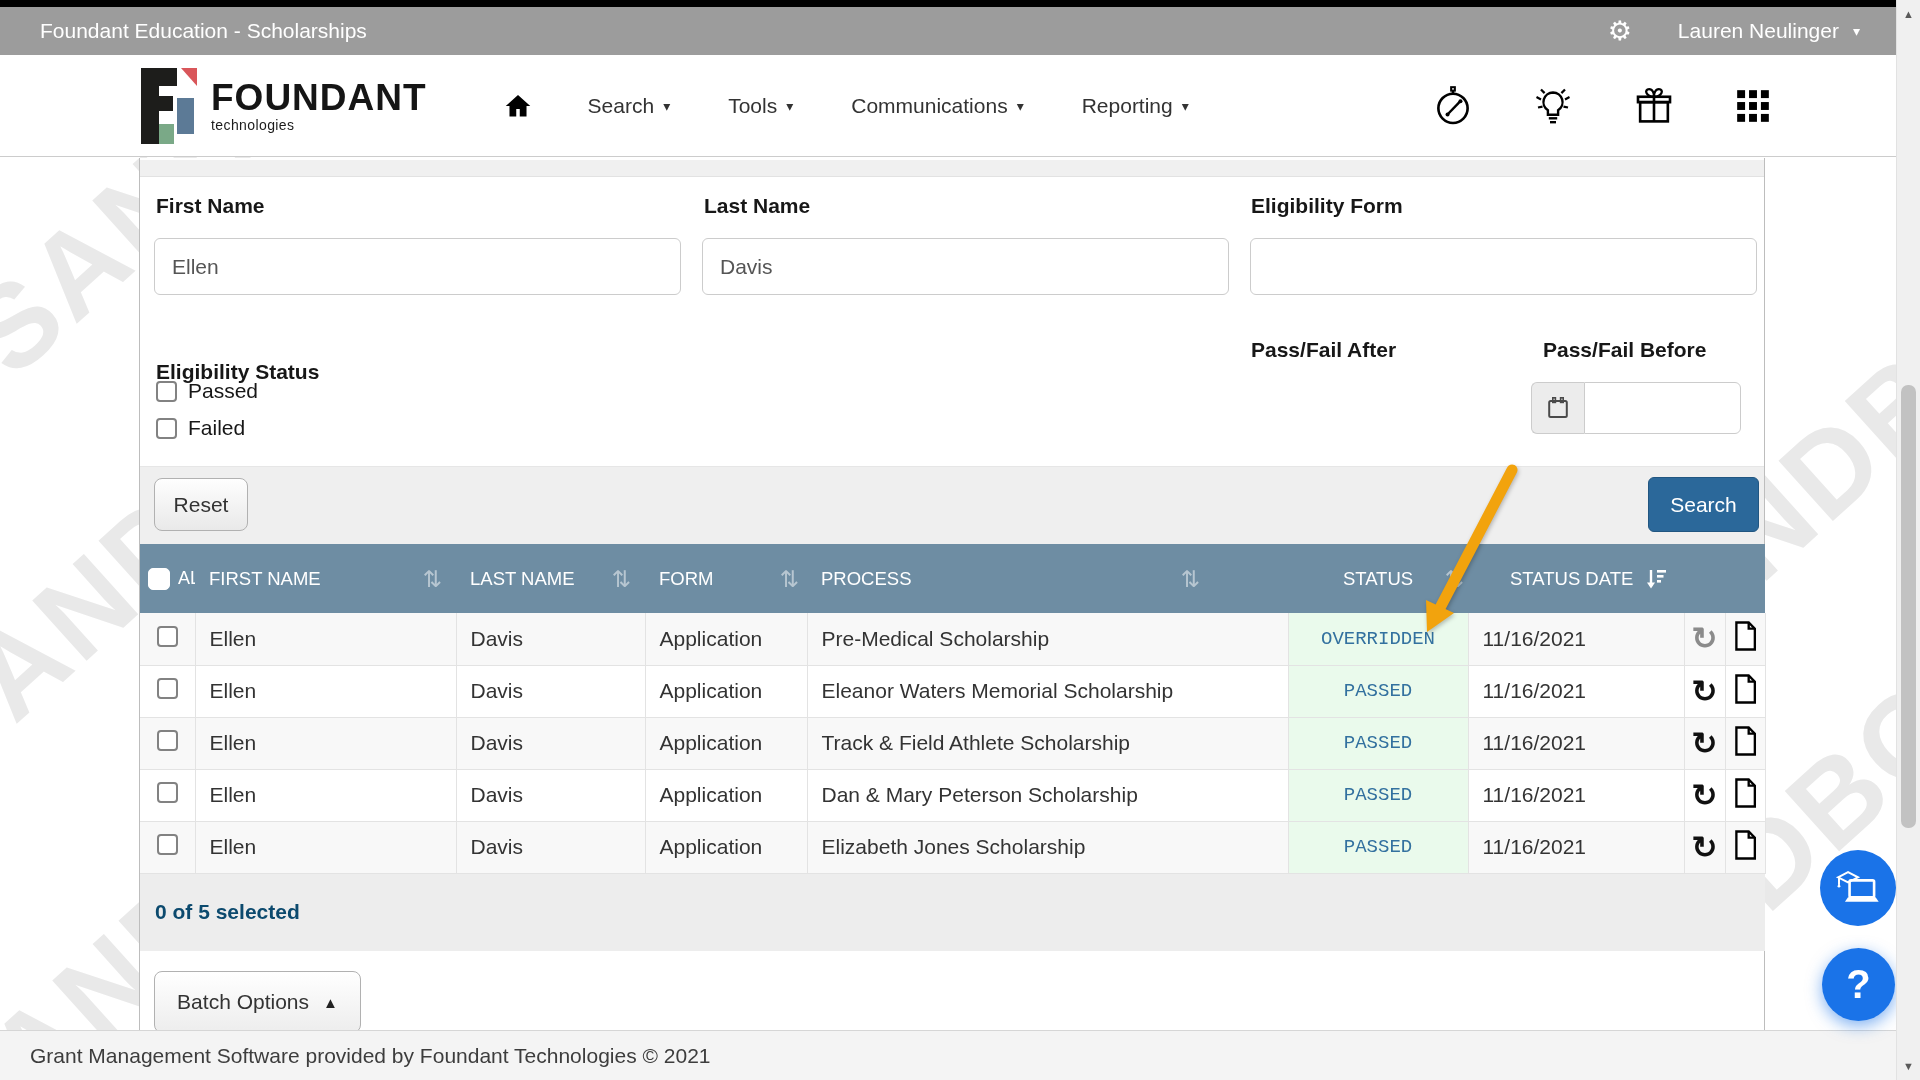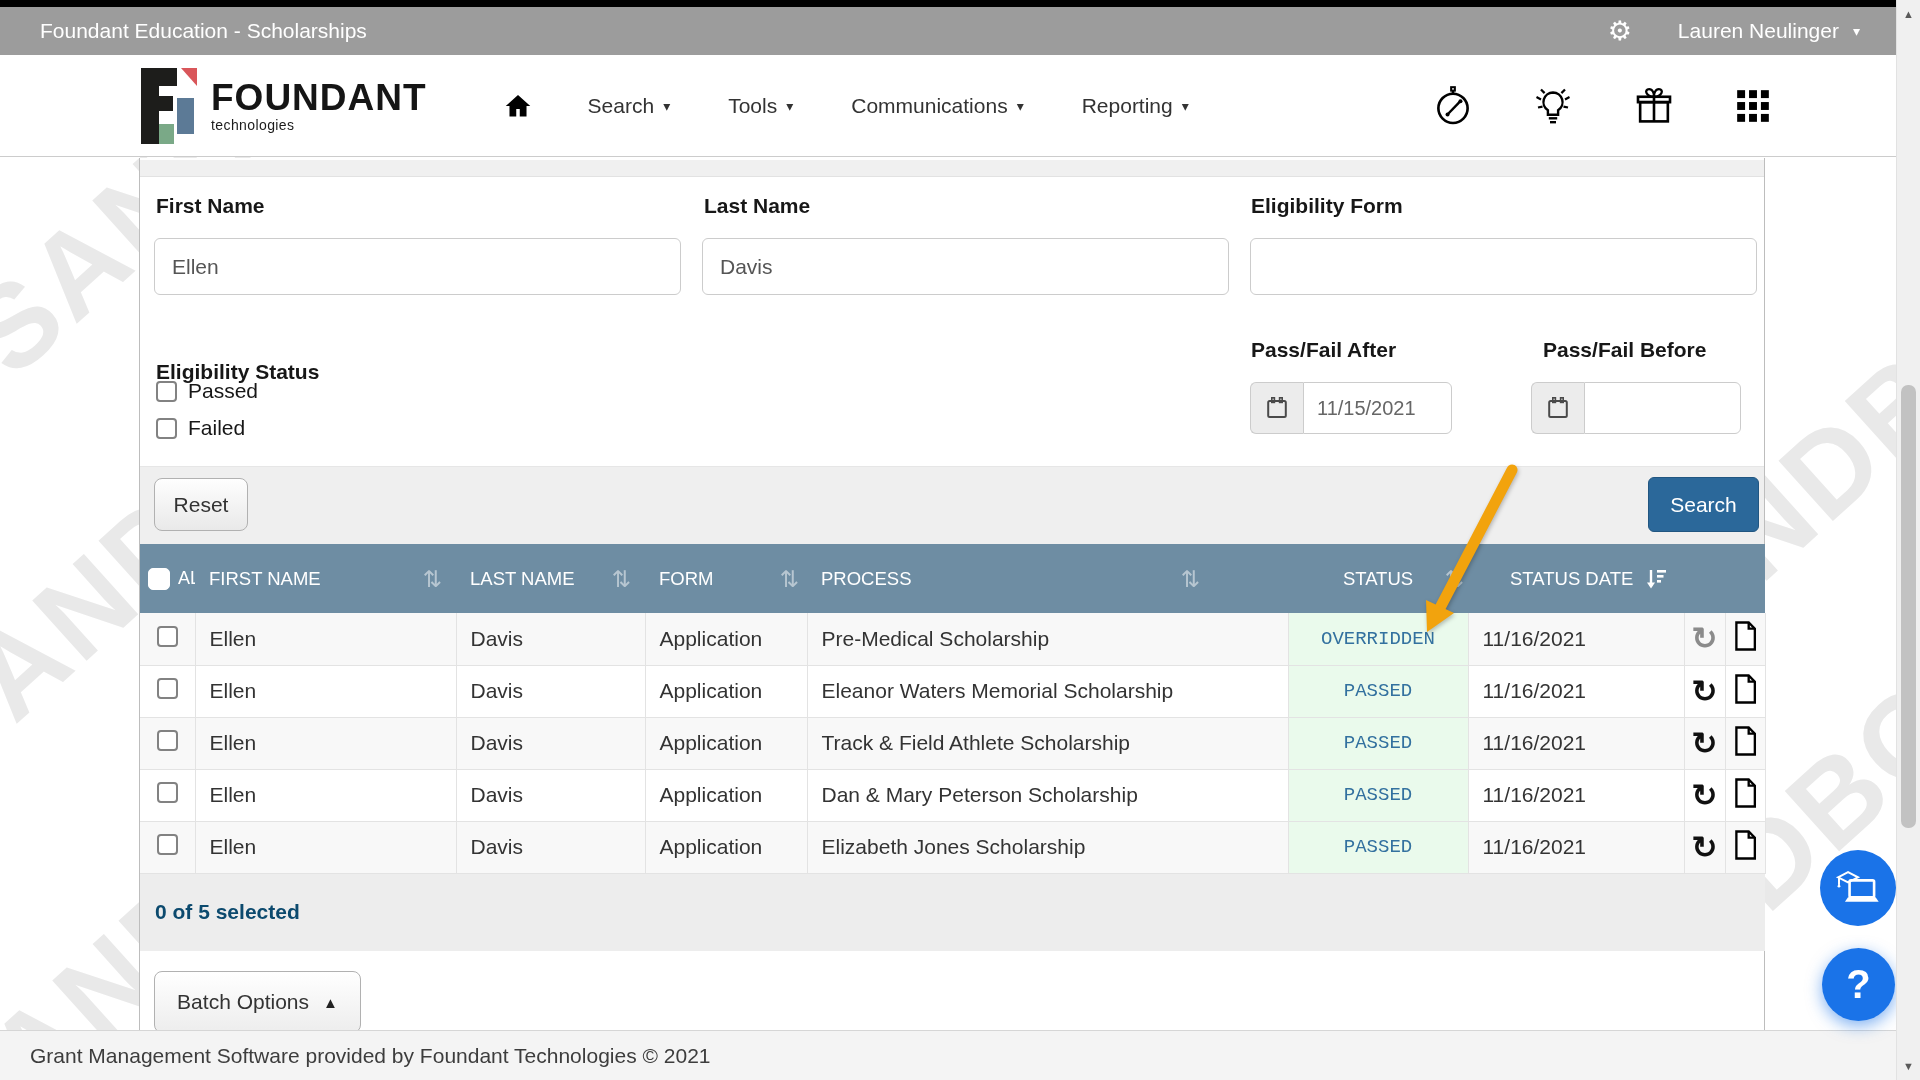--- a/index.html
+++ b/index.html
@@ -235,30 +235,20 @@
   <label class="chk-row" style="left:16px; top:221px;">
     <input type="checkbox" style="">
     <span>Passed</span>
   </label>
   <label class="chk-row" style="left:16px; top:258px;">
     <input type="checkbox" style="">
     <span>Failed</span>
   </label>
 
   <div class="flabel" style="left:1111px; top:180px;">Pass/Fail After</div>
-  <div class="dgroup" style="left:1110px; top:224px; width:202px;">
-    <div class="daddon">
-      <svg width="24" height="24" viewBox="0 0 24 24">
-        <rect x="3.2" y="5" width="17.6" height="16" rx="1.5" fill="none" stroke="#4a4a4a" stroke-width="2"></rect>
-        <rect x="6.8" y="1.8" width="2.6" height="4.6" fill="none" stroke="#4a4a4a" stroke-width="1.6"></rect>
-        <rect x="14.6" y="1.8" width="2.6" height="4.6" fill="none" stroke="#4a4a4a" stroke-width="1.6"></rect>
-      </svg>
-    </div>
-    <input class="dinput" style="width: 149px;" value="11/15/2021">
-  </div>
 
   <div class="flabel" style="left:1403px; top:180px;">Pass/Fail Before</div>
   <div class="dgroup" style="left:1391px; top:224px; width:210px;">
     <div class="daddon">
       <svg width="24" height="24" viewBox="0 0 24 24">
         <rect x="3.2" y="5" width="17.6" height="16" rx="1.5" fill="none" stroke="#4a4a4a" stroke-width="2"></rect>
         <rect x="6.8" y="1.8" width="2.6" height="4.6" fill="none" stroke="#4a4a4a" stroke-width="1.6"></rect>
         <rect x="14.6" y="1.8" width="2.6" height="4.6" fill="none" stroke="#4a4a4a" stroke-width="1.6"></rect>
       </svg>
     </div>

